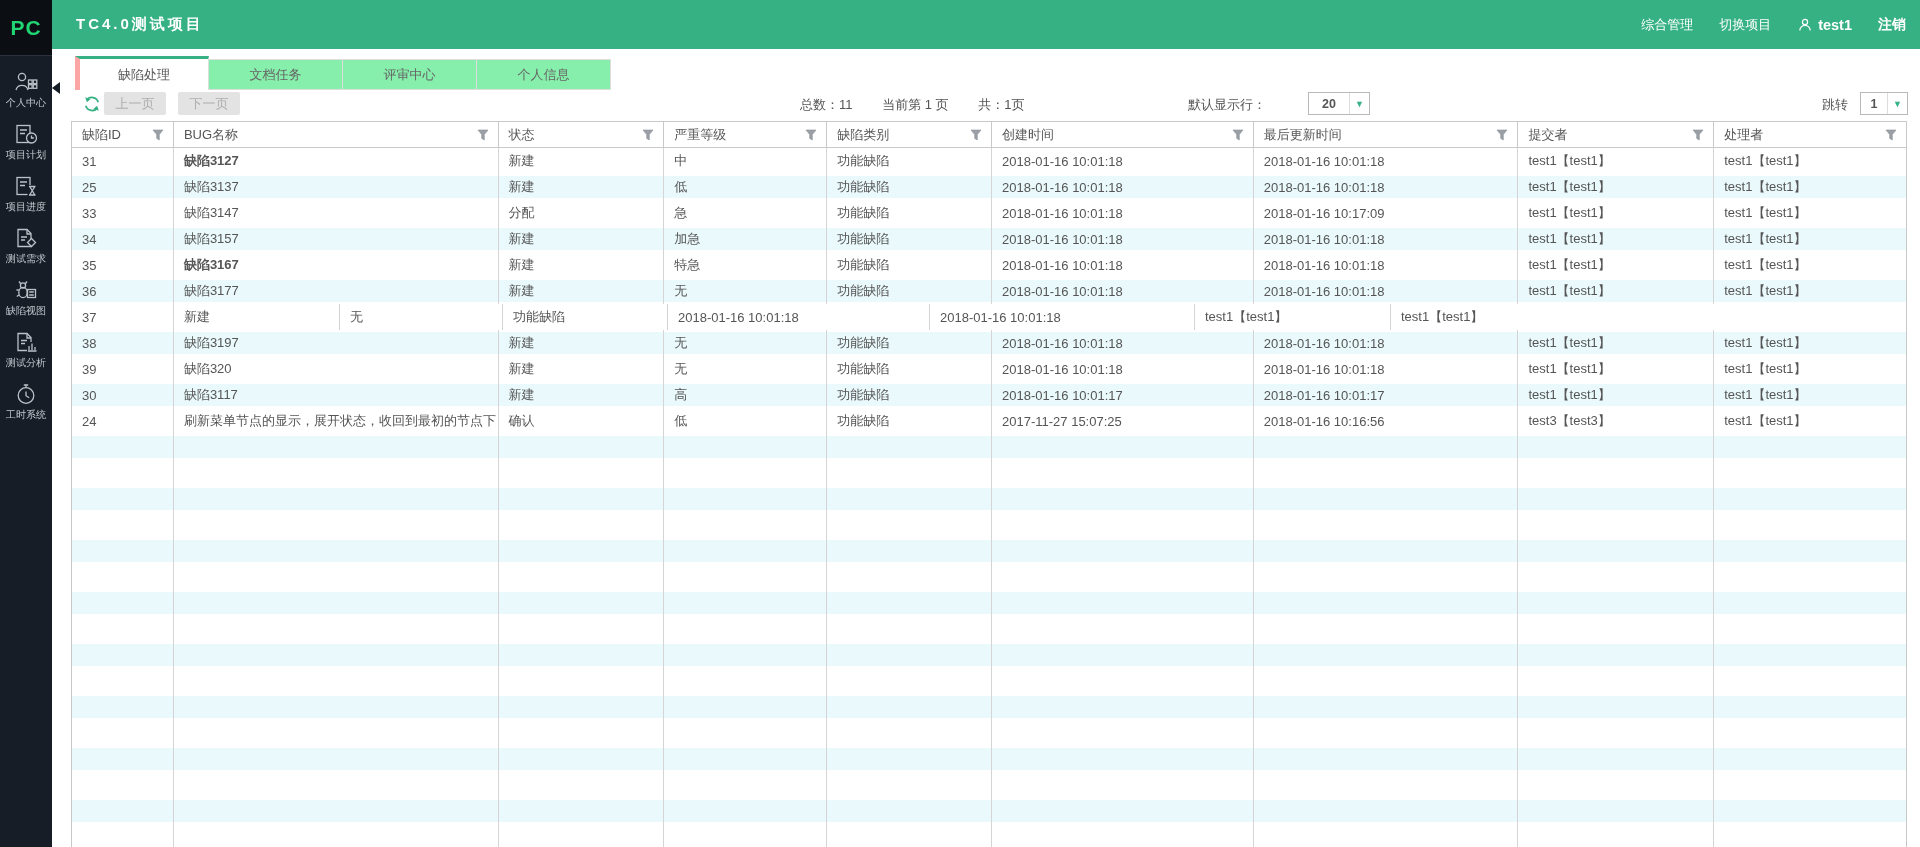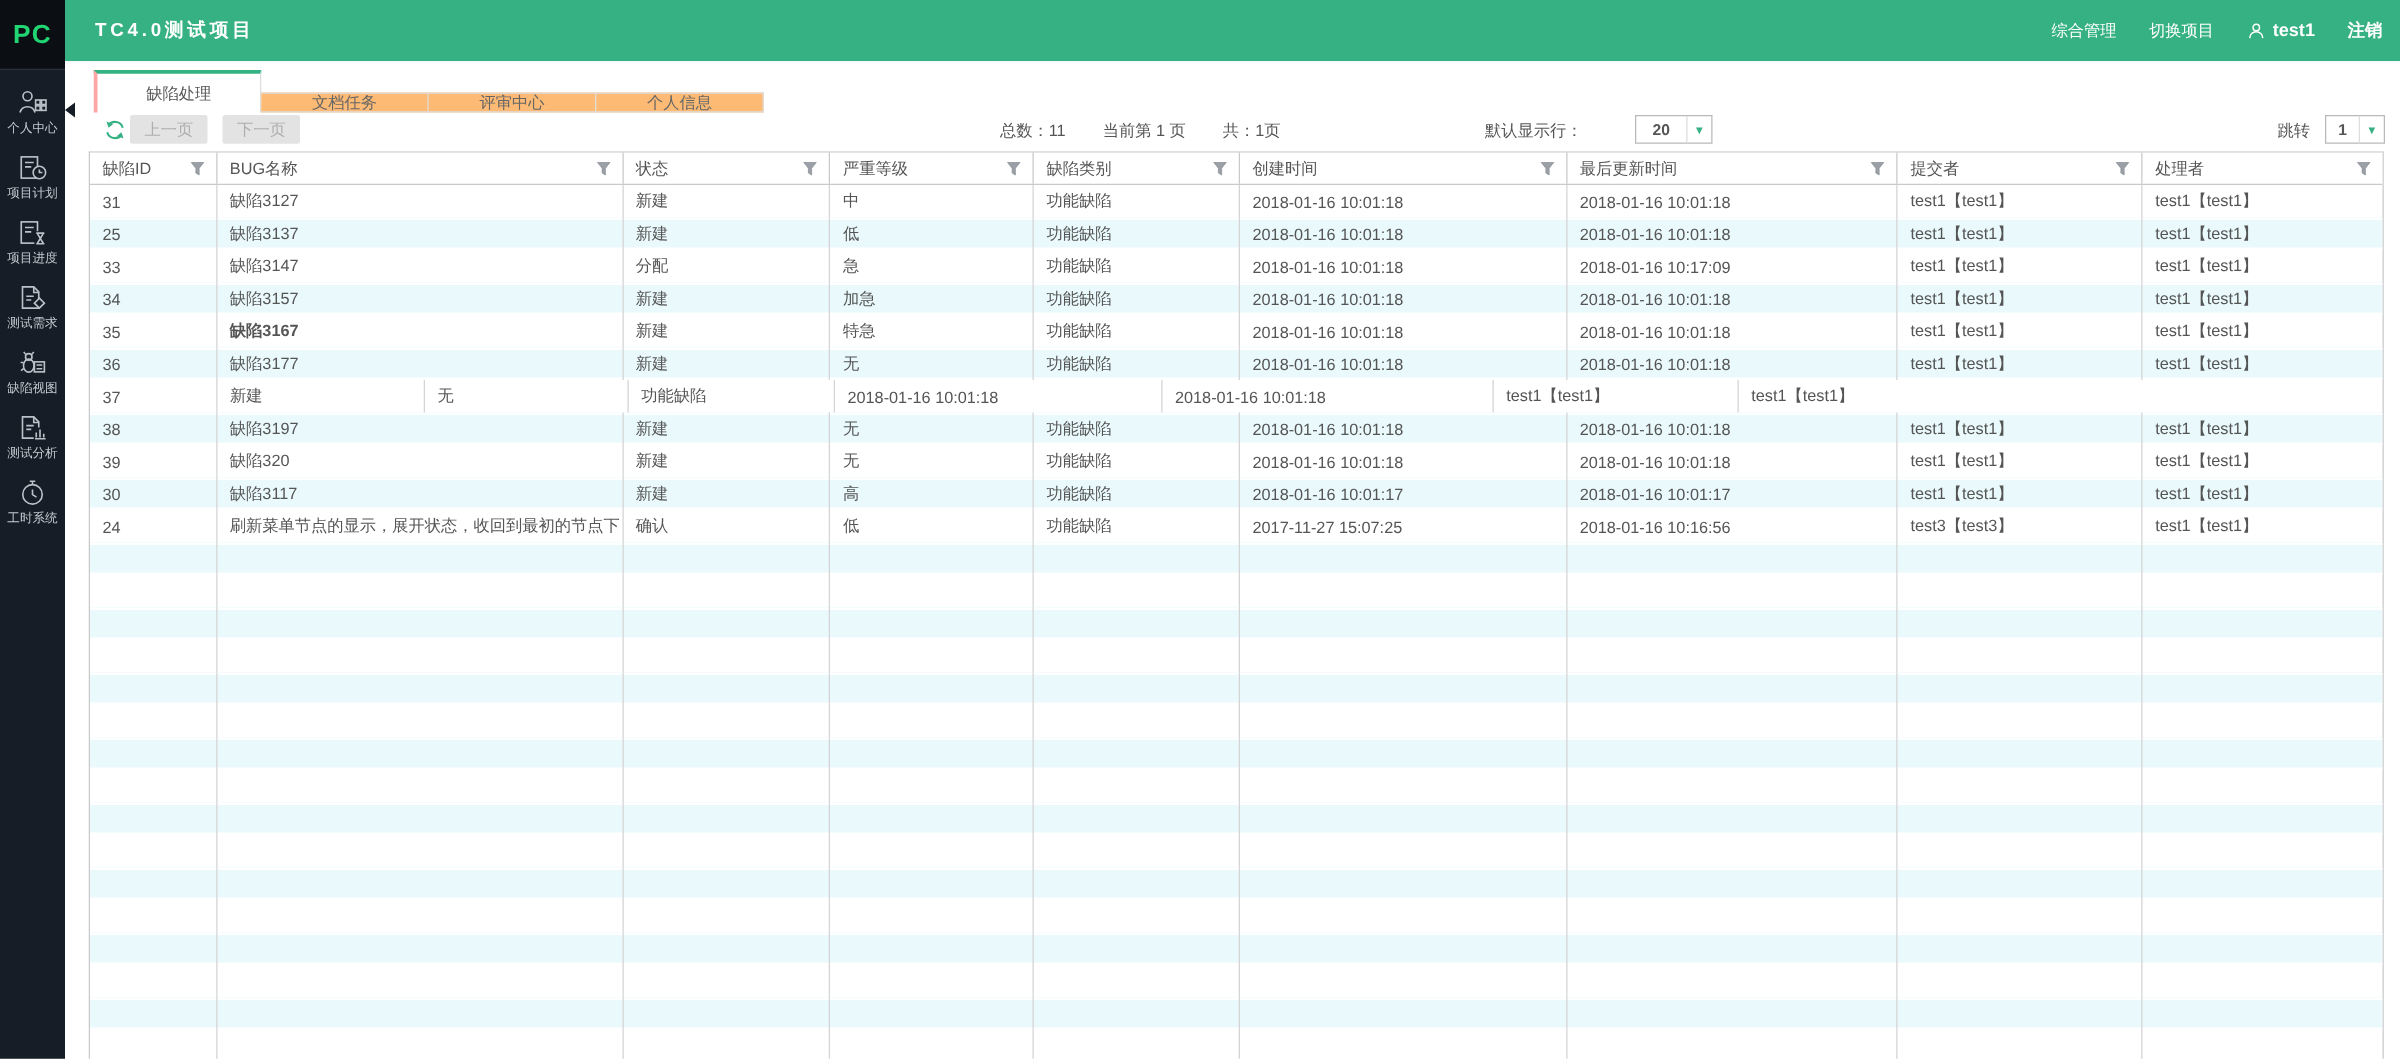--- a/index.html
+++ b/index.html
@@ -28,23 +28,23 @@
   .user-chip { display:flex; align-items:center; gap:5px; color:#fff; cursor:pointer; }
   .user-chip .u-icon { width:16px; height:16px; }
   .user-name { font-size:14.5px; font-weight:bold; }
   .logout { font-weight:bold; font-size:14px; }
 
   
   .content { position:absolute; left:52px; top:49px; right:0; bottom:0; background:#fff; }
 
   
   .tab-bar { position:absolute; left:23px; top:7px; height:34px; display:flex; align-items:flex-end; }
-  .tab { width:134px; height:16px; background:#fdba74; border:1px solid #ddd; border-left:none;
+  .tab { width:134px; height:31px; background:#86efac; border:1px solid #ddd; border-left:none;
     display:flex; align-items:center; justify-content:center; font-size:13px; color:#666; cursor:pointer; }
-  .tab:first-child { border-left:3px solid #fca5a5; }
+  .tab:first-child { border-left:5px solid #fca5a5; }
   .tab.active { height:34px; background:#fff; border-top:3px solid #35b183; border-bottom:none; color:#555; }
 
   
   .toolbar { position:absolute; left:0; right:0; top:41px; height:28px; font-size:13px; color:#555; }
   .refresh-btn { position:absolute; left:30px; top:4px; width:20px; height:20px; cursor:pointer; }
   .page-btn { position:absolute; top:2px; width:62px; height:23px; background:#e3e3e3; border:none;
     border-radius:2px; color:#aeaeae; font-size:13px; font-family:inherit; }
   .btn-prev { left:52px; }
   .btn-next { left:126px; }
   .stats { position:absolute; left:748px; top:6px; white-space:nowrap; }
@@ -252,21 +252,21 @@
         <div class="g-hcell" style="width: 192px;">
           <span>处理者</span>
           <svg class="funnel" viewBox="0 0 12 12">
             <path d="M1 1h10L7.3 5.6V11l-2.6-1.6V5.6z" fill="#9aa0a5" stroke="#8a9095" stroke-width=".6"></path>
           </svg>
         </div>
       </div>
     <div id="grid-body">
         <div class="g-row">
           <div class="g-cell" style="width: 102px;">31</div>
-          <div class="g-cell" style="width: 325px;">缺陷3127</div>
+          <div class="g-cell" style="width: 325px; font-weight: bold;">缺陷3127</div>
           <div class="g-cell" style="width: 166px;">新建</div>
           <div class="g-cell" style="width: 163px;">中</div>
           <div class="g-cell" style="width: 165px;">功能缺陷</div>
           <div class="g-cell" style="width: 262px;">2018-01-16 10:01:18</div>
           <div class="g-cell" style="width: 265px;">2018-01-16 10:01:18</div>
           <div class="g-cell" style="width: 196px;">test1【test1】</div>
           <div class="g-cell" style="width: 192px;">test1【test1】</div>
         </div>
         <div class="g-row striped">
           <div class="g-cell" style="width: 102px;">25</div>

